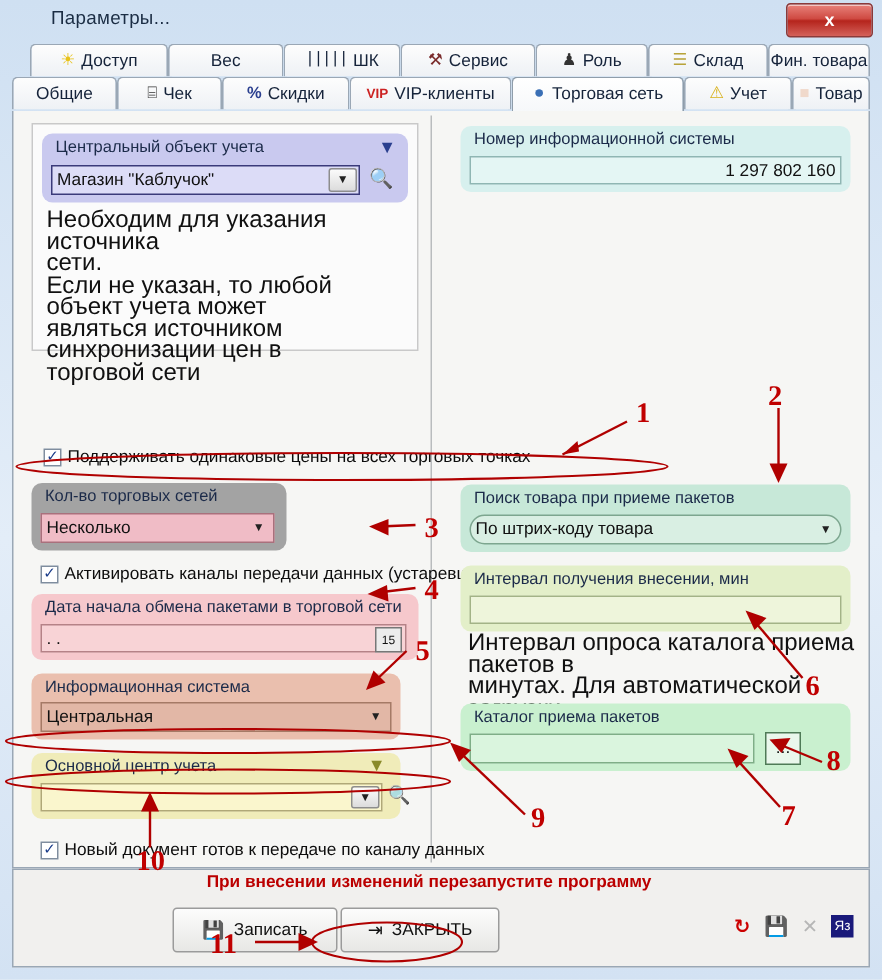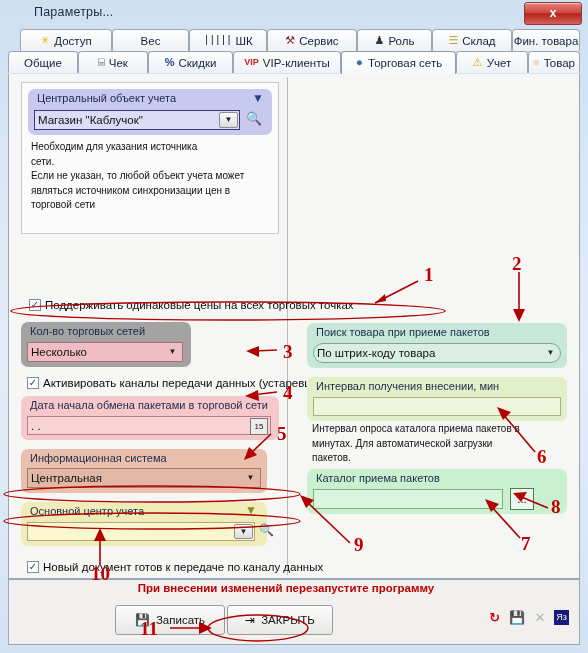--- a/index.html
+++ b/index.html
@@ -64,21 +64,21 @@
     font-size:11.5px;color:#111;padding:1px 3px;line-height:16px;
     display:flex;align-items:center;
   }
   .combo-arrow{
     position:absolute;top:1px;right:1px;width:17px;bottom:1px;
     border:1px solid #8d8d8d;border-radius:2px;
     background:linear-gradient(to bottom,#fbfbfb,#dcdcdc);
     display:flex;align-items:center;justify-content:center;font-size:8px;color:#222;
     cursor:pointer;
   }
-  .desc{position:absolute;font-size:10px;color:#101010;line-height:14.5px;}
+  .desc{position:absolute;font-size:16px;color:#101010;line-height:14.5px;}
   
   .groupbox{
     position:absolute;box-sizing:border-box;background:#fbfbfb;border:1px solid #c9c9c9;
   }
   
   .cb{position:absolute;display:flex;align-items:center;gap:4px;cursor:pointer;}
   .cb .box{
     width:12px;height:12px;box-sizing:border-box;border:1px solid #7f8d9e;background:#fff;
     display:flex;align-items:center;justify-content:center;
     font-size:10px;color:#1a3c8a;line-height:10px;flex:none;
@@ -246,20 +246,26 @@
       <span class="txt">Новый документ готов к передаче по каналу данных</span>
     </div>
 
     <div class="cb" style="left:18px;top:441px;top:441px;margin-top:0;">
     </div>
     <div class="cb" style="left:18px;top:513px;">
       <span class="box"></span>
       <span class="txt">Распространять модули обновления с пакетами данных</span>
     </div>
 
+    <div class="panel" style="left:298px;top:10px;width:260px;height:44px;background:#d7f0ee;">
+      <div class="plabel">Номер информационной системы</div>
+      <div class="field" style="left:6px;top:20px;width:248px;height:19px;background:#e4f6f4;border-color:#8fb6b3;justify-content:flex-end;">
+        <span>1 297 802 160</span>
+      </div>
+    </div>
 
     <div class="panel" style="left:298px;top:249px;width:260px;height:45px;background:#c7e8d8;">
       <div class="plabel">Поиск товара при приеме пакетов</div>
       <div class="field" style="left:6px;top:20px;width:248px;height:20px;background:#d9efe3;border-color:#7da68f;border-radius:10px;">
         <span>По штрих-коду товара</span>
         <span class="combo-arrow" style="background:none;border:none;">▼</span>
       </div>
     </div>
 
     <div class="panel" style="left:298px;top:303px;width:260px;height:44px;background:#e3efc9;">

